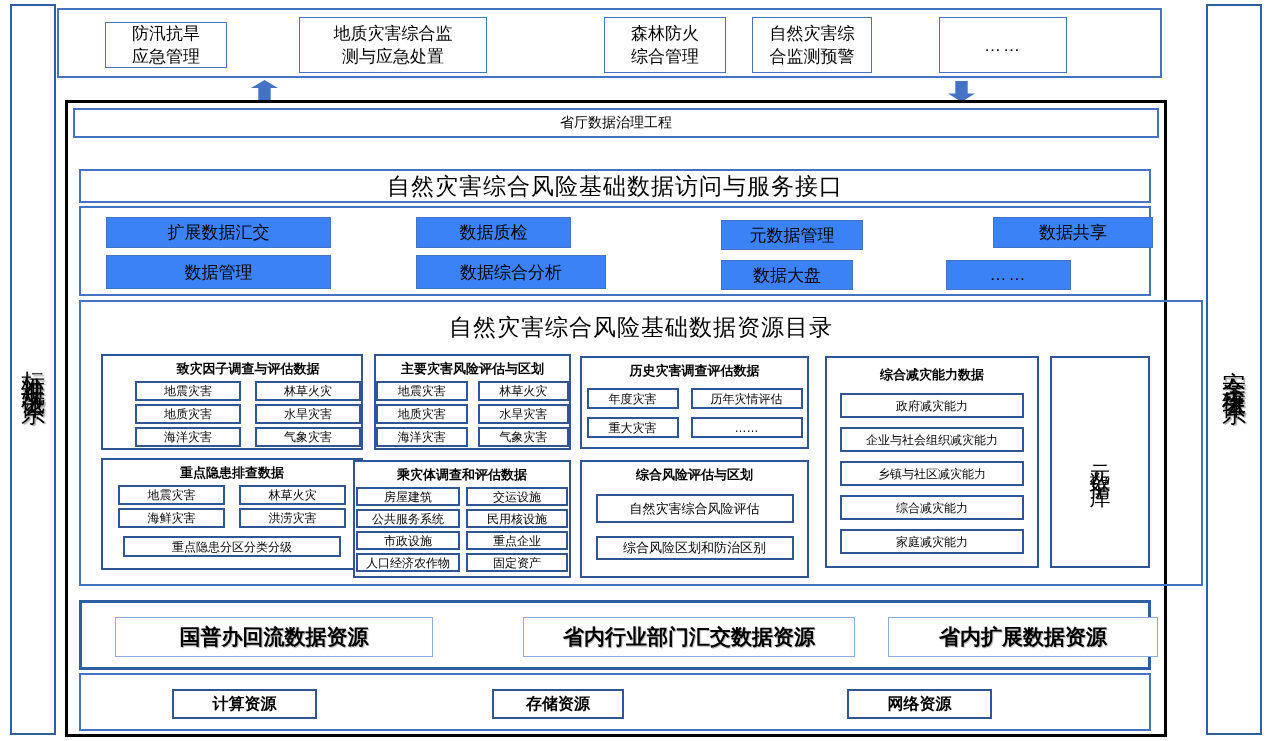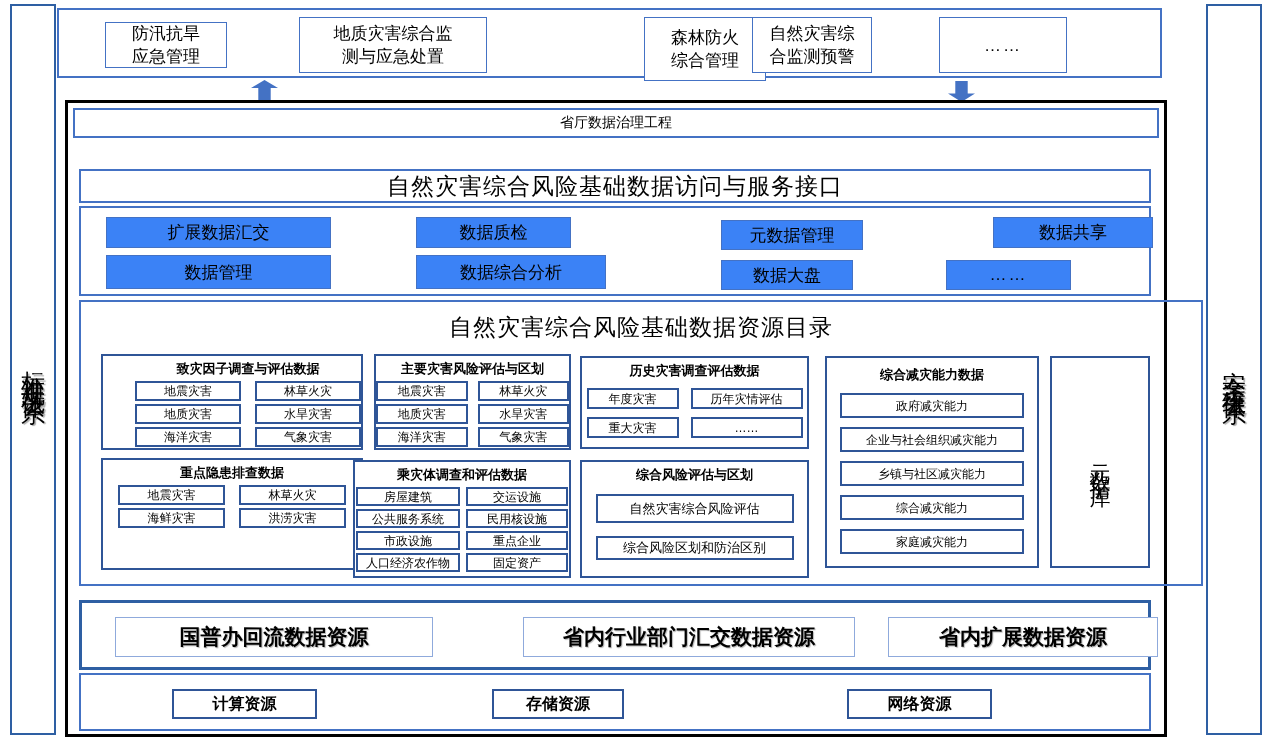--- a/index.html
+++ b/index.html
@@ -17,21 +17,21 @@
     text-shadow:1.5px 1.5px 1px #a8a8a8; }
 
   
   #top-apps { position:absolute; left:57px; top:8px; width:1105px; height:70px;
     border:2px solid #4472C4; background:#fff; }
   .app-box { position:absolute; border:1.5px solid #4472C4; background:#fff;
     display:flex; align-items:center; justify-content:center; text-align:center;
     font-size:17px; line-height:23px; white-space:pre-line; }
   #app-0 { left:46px;  top:12px; width:122px; height:46px; }
   #app-1 { left:240px; top:7px;  width:188px; height:56px; }
-  #app-2 { left:545px; top:7px;  width:122px; height:64px;margin-left:40px; }
+  #app-2 { left:545px; top:7px;  width:122px; height:56px; }
   #app-3 { left:693px; top:7px;  width:120px; height:56px; }
   #app-4 { left:880px; top:7px;  width:128px; height:56px; letter-spacing:2px; }
 
   
   .arrow { position:absolute; background:#4472C4; }
   .arrow-up   { clip-path:polygon(50% 0,100% 40%,73% 40%,73% 100%,27% 100%,27% 40%,0 40%); }
   .arrow-down { clip-path:polygon(50% 100%,100% 60%,73% 60%,73% 0,27% 0,27% 60%,0 60%); }
   #arrow-up-1   { left:251px; top:80px;  width:27px; height:20px; }
   #arrow-down-1 { left:948px; top:81px;  width:27px; height:21px; }
   #arrow-up-2   { left:251px; top:138px; width:27px; height:30px; }
@@ -229,20 +229,21 @@
       <div class="group" id="grp-danger">
         <div class="group-title">重点隐患排查数据</div>
         <div class="item-row">
           <div class="item sm">地震灾害</div>
           <div class="item sm">林草火灾</div>
         </div>
         <div class="item-row">
           <div class="item sm">海鲜灾害</div>
           <div class="item sm">洪涝灾害</div>
         </div>
+        <div class="item wide-d">重点隐患分区分类分级</div>
       </div>
 
       <div class="group" id="grp-bearing">
         <div class="group-title">乘灾体调查和评估数据</div>
         <div class="item-row">
           <div class="item br-a">房屋建筑</div>
           <div class="item br-b">交运设施</div>
         </div>
         <div class="item-row">
           <div class="item br-a">公共服务系统</div>

